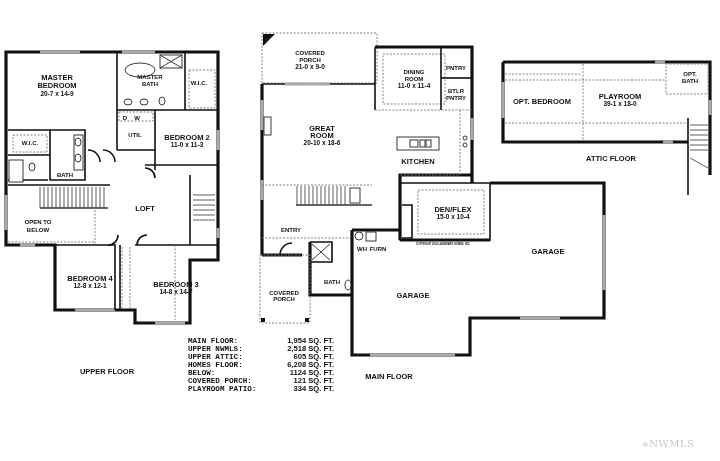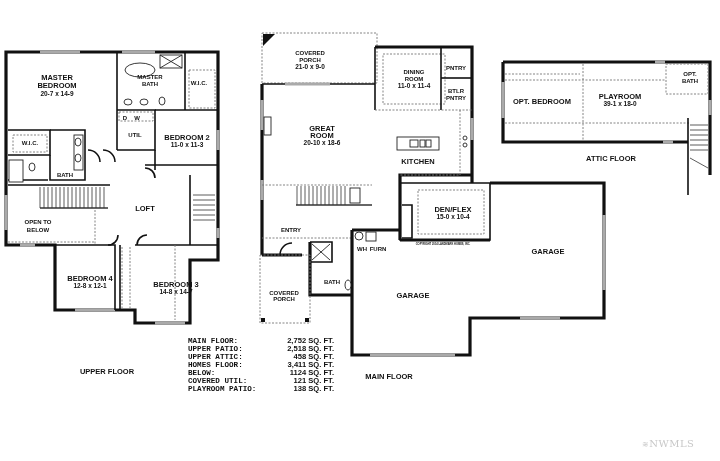--- a/index.html
+++ b/index.html
@@ -264,41 +264,41 @@
     <text class="lbl dim" x="620" y="106">39-1 x 18-0</text>
     <text class="lbl small" x="690" y="76">OPT.</text>
     <text class="lbl small" x="690" y="83">BATH</text>
     <text class="lbl floorlbl" x="611" y="161">ATTIC FLOOR</text>
   </g>
 </svg>
 
 <div id="area-table">
   <div class="row">
       <span class="k">MAIN FLOOR:</span>
-      <span class="v">2,752 SQ. FT.</span>
-    </div>
-  <div class="row">
-      <span class="k">UPPER PATIO:</span>
+      <span class="v">1,954 SQ. FT.</span>
+    </div>
+  <div class="row">
+      <span class="k">UPPER NWMLS:</span>
       <span class="v">2,518 SQ. FT.</span>
     </div>
   <div class="row">
       <span class="k">UPPER ATTIC:</span>
-      <span class="v">458 SQ. FT.</span>
+      <span class="v">605 SQ. FT.</span>
     </div>
   <div class="row">
       <span class="k">HOMES FLOOR:</span>
-      <span class="v">3,411 SQ. FT.</span>
+      <span class="v">6,208 SQ. FT.</span>
     </div>
   <div class="row">
       <span class="k">BELOW:</span>
       <span class="v">1124 SQ. FT.</span>
     </div>
   <div class="row">
-      <span class="k">COVERED UTIL:</span>
+      <span class="k">COVERED PORCH:</span>
       <span class="v">121 SQ. FT.</span>
     </div>
   <div class="row">
       <span class="k">PLAYROOM PATIO:</span>
-      <span class="v">138 SQ. FT.</span>
+      <span class="v">334 SQ. FT.</span>
     </div>
 </div>
 
 <div id="watermark"><span style="font-size:8px">≋</span><span>NWMLS</span></div>
 
 </body></html>

